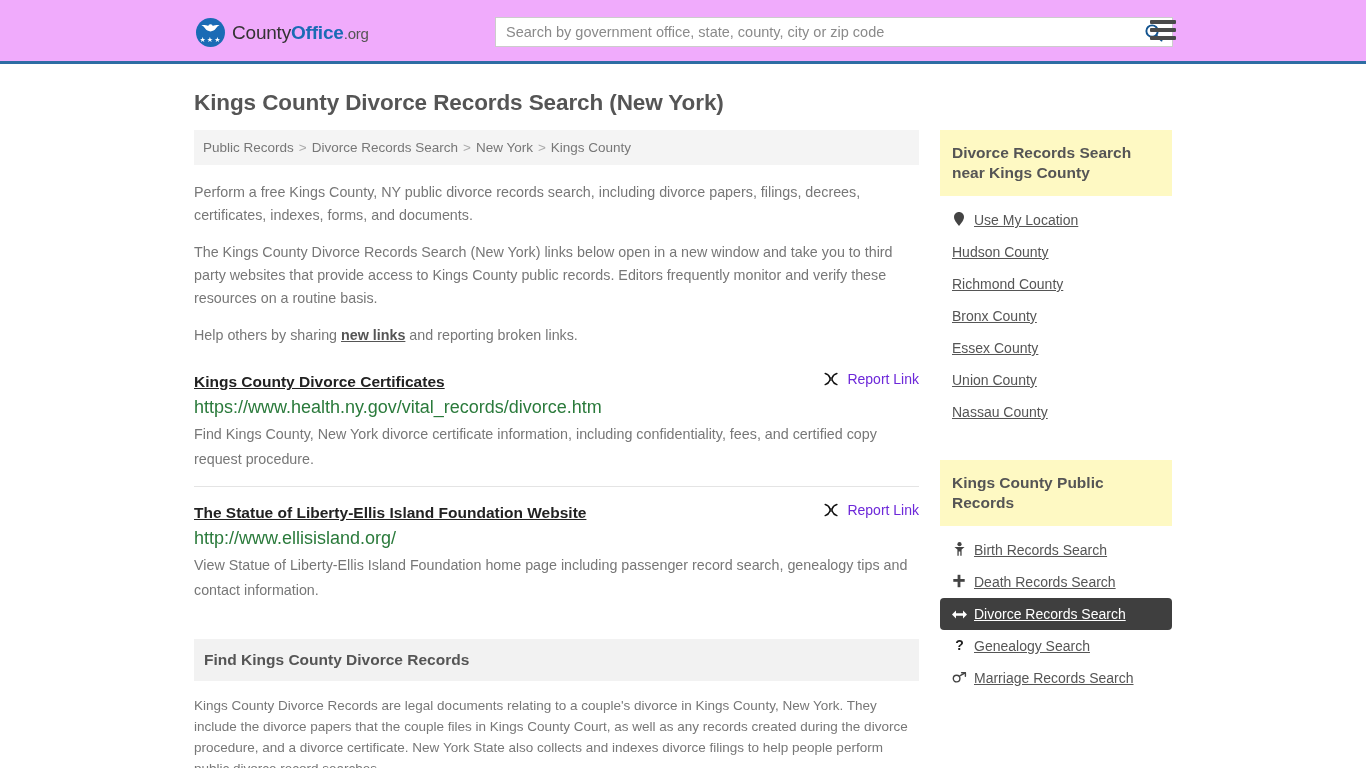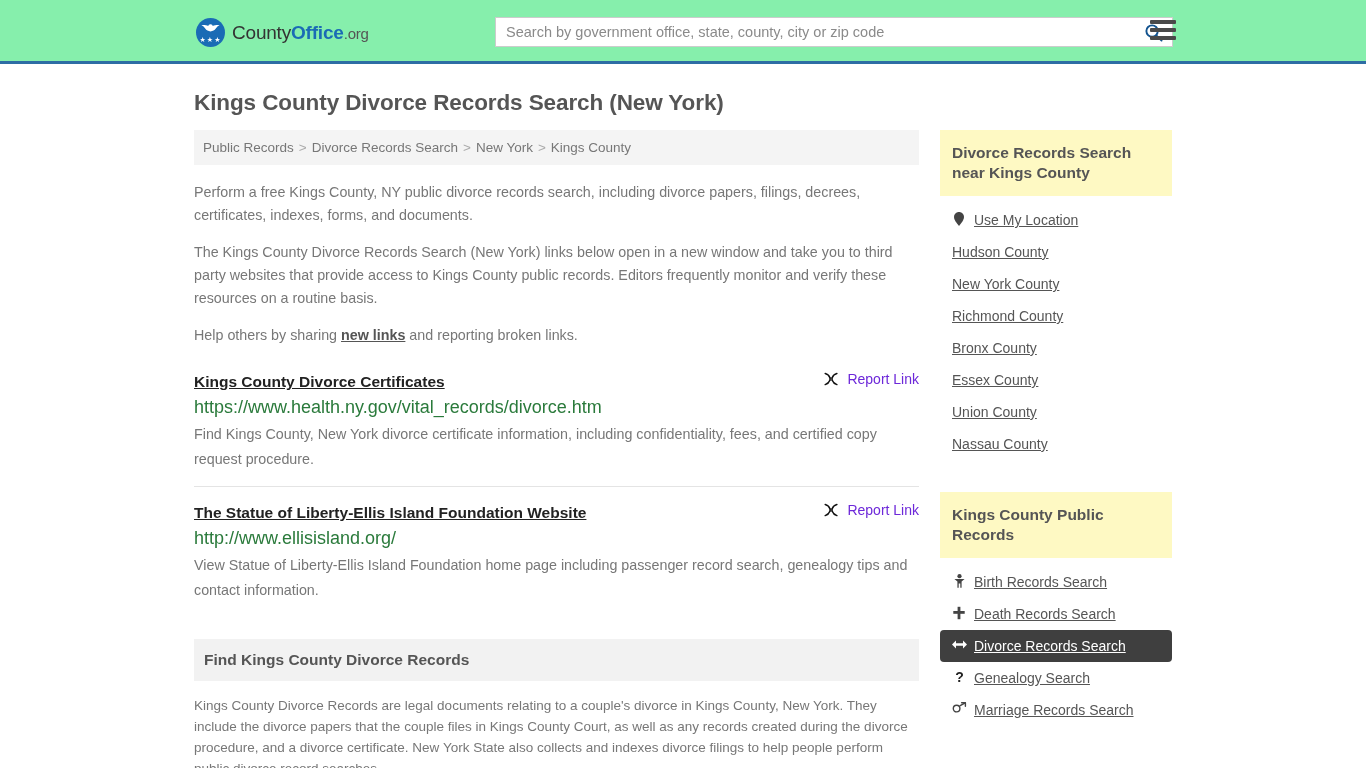--- a/index.html
+++ b/index.html
@@ -9,21 +9,21 @@
     width: 1366px; height: 768px;
     overflow: hidden;
     background: #ffffff;
     font-family: "Liberation Sans", sans-serif;
     color: #666666;
   }
 
   
   .site-header {
     height: 64px;
-    background: #86efac;
+    background: #f0abfc;
     border-bottom: 3px solid #2e6da4;
     display: flex;
     align-items: center;
     position: relative;
   }
   .brand {
     display: flex;
     align-items: center;
     position: absolute;
     left: 196px;
@@ -236,21 +236,21 @@
     background: #fef9c3;
     padding: 13px 12px;
     font-size: 15.5px;
     font-weight: bold;
     color: #555555;
     line-height: 20px;
   }
   .side-list { padding: 8px 0 0 0; margin: 0; list-style: none; }
   .side-item {
     display: flex;
-    align-items: flex-start;
+    align-items: flex-end;
     gap: 8px;
     padding: 8px 12px;
     border-radius: 4px;
   }
   .side-item.active { background: #3f3f3f; }
   .side-item a {
     font-size: 14px;
     color: #555555;
     text-decoration: underline;
   }
@@ -375,23 +375,20 @@
                 <svg width="10" height="14" viewBox="0 0 10 14" fill="#444444" aria-hidden="true">
                     <path d="M5 0 C2.2 0 0 2.2 0 5 C0 8.6 5 14 5 14 C5 14 10 8.6 10 5 C10 2.2 7.8 0 5 0 Z"></path>
                   </svg>
               </span>
               <a href="#">Use My Location</a>
             </li>
             <li class="side-item">
               <a href="#">Hudson County</a>
             </li>
             <li class="side-item">
-              <a href="#">New York County</a>
-            </li>
-            <li class="side-item">
               <a href="#">Richmond County</a>
             </li>
             <li class="side-item">
               <a href="#">Bronx County</a>
             </li>
             <li class="side-item">
               <a href="#">Essex County</a>
             </li>
             <li class="side-item">
               <a href="#">Union County</a>

